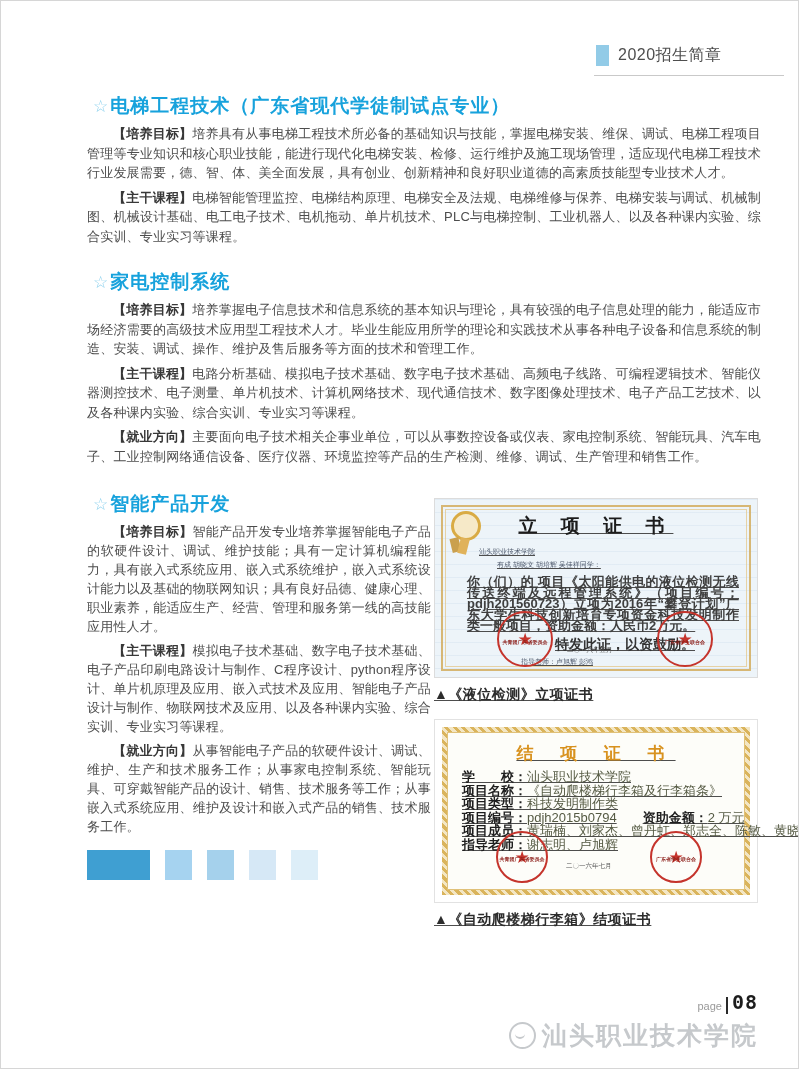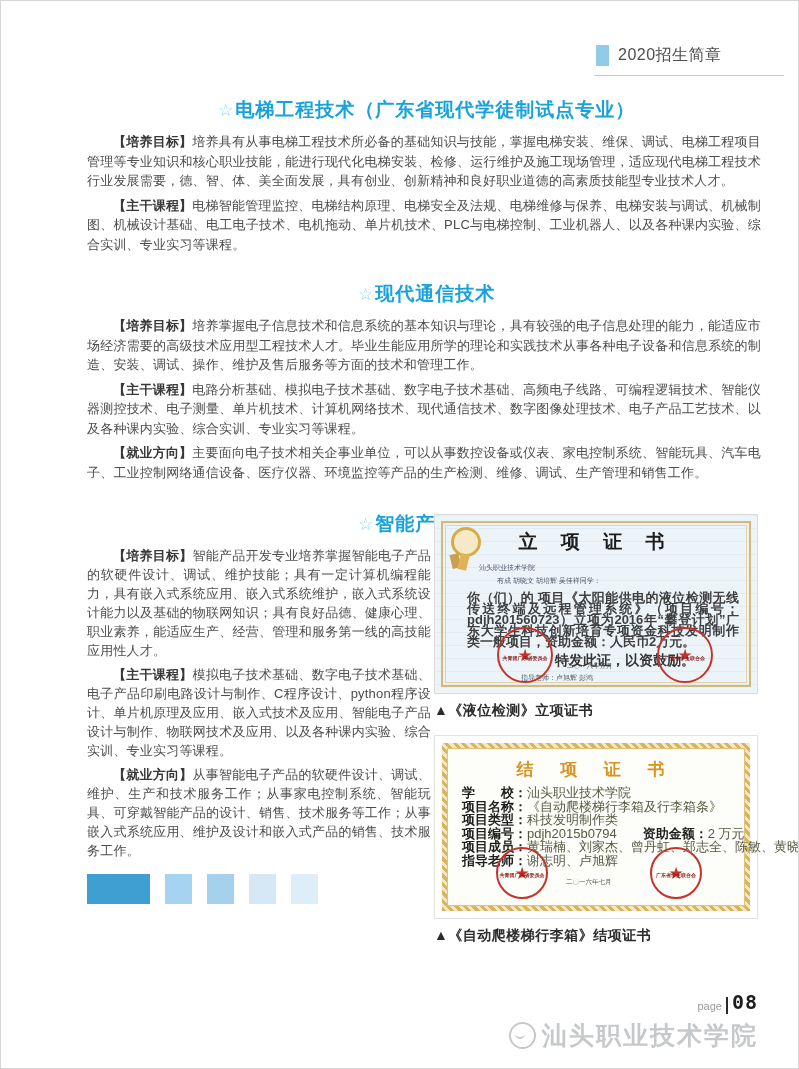--- a/index.html
+++ b/index.html
@@ -9,31 +9,31 @@
     font-family:"Liberation Sans","DejaVu Sans",sans-serif;color:#4d4d4d;
   }
   
   .header{display:flex;justify-content:flex-end;padding:44px 14px 0 16px;}
   .header-inner{display:flex;align-items:center;gap:9px;width:186px;
     border-bottom:1px solid #c9c9c9;padding:0 2px 9px 2px;}
   .header-square{width:13px;height:21px;background:#92cbe7;flex:0 0 auto;}
   .header-title{font-size:16px;color:#4e4e4e;letter-spacing:0.5px;}
   
   .section-title{margin:18px 38px 0 92px;font-size:19px;font-weight:bold;
-    color:#17a2dc;letter-spacing:1px;line-height:32px;text-align:center;}
+    color:#17a2dc;letter-spacing:1px;line-height:24px;}
   .section-title .star{color:#8fd2ee;font-weight:bold;margin-right:1px;font-size:17px;}
   
   .body-par{margin:5px 37px 0 86px;font-size:13px;line-height:19.5px;
     color:#4d4d4d;text-align:justify;text-indent:2em;letter-spacing:0.2px;}
   .par-label{color:#383838;font-weight:bold;}
   
   .section3{position:relative;margin-top:26px;}
   .s3-left{width:344px;margin-left:86px;}
   .s3-left .body-par{margin:5px 0 0 0;line-height:19px;}
-  .cert-col{position:absolute;top:6px;right:40px;width:324px;}
+  .cert-col{position:absolute;top:6px;right:40px;width:324px;text-decoration:underline;}
   
   .cert{position:relative;box-sizing:border-box;background:#fff;}
   .cert1{height:180px;background:#edf4f9;border:1px solid #dcdcdc;
     background-image:repeating-linear-gradient(to bottom,rgba(120,160,200,0.10) 0 1px,transparent 1px 13px);}
   .cert-frame1{position:absolute;inset:6px;border:2px solid #d2ab5d;opacity:.85;pointer-events:none;}
   .cert-frame1b{position:absolute;inset:10px;border:1px solid #e3c990;opacity:.8;pointer-events:none;}
   .medal{position:absolute;left:16px;top:12px;width:24px;height:24px;border-radius:50%;
     border:3px solid #d9ab44;background:#f6e9c8;}
   .medal::after{content:"";position:absolute;left:5px;top:24px;width:9px;height:16px;
     background:#e0b25a;transform:rotate(14deg);}
@@ -102,21 +102,21 @@
     <div class="header-inner">
       <span class="header-square"></span>
       <span class="header-title">2020招生简章</span>
     </div>
   </div>
 
   <h2 class="section-title"><span class="star">☆</span><span>电梯工程技术（广东省现代学徒制试点专业）</span></h2>
   <p class="body-par"><b class="par-label">【培养目标】</b><span>培养具有从事电梯工程技术所必备的基础知识与技能，掌握电梯安装、维保、调试、电梯工程项目管理等专业知识和核心职业技能，能进行现代化电梯安装、检修、运行维护及施工现场管理，适应现代电梯工程技术行业发展需要，德、智、体、美全面发展，具有创业、创新精神和良好职业道德的高素质技能型专业技术人才。</span></p>
   <p class="body-par"><b class="par-label">【主干课程】</b><span>电梯智能管理监控、电梯结构原理、电梯安全及法规、电梯维修与保养、电梯安装与调试、机械制图、机械设计基础、电工电子技术、电机拖动、单片机技术、PLC与电梯控制、工业机器人、以及各种课内实验、综合实训、专业实习等课程。</span></p>
 
-  <h2 class="section-title" style="margin-top:24px"><span class="star">☆</span><span>现代通信技术</span></h2>
+  <h2 class="section-title" style="margin-top:24px"><span class="star">☆</span><span>家电控制系统</span></h2>
   <p class="body-par"><b class="par-label">【培养目标】</b><span>培养掌握电子信息技术和信息系统的基本知识与理论，具有较强的电子信息处理的能力，能适应市场经济需要的高级技术应用型工程技术人才。毕业生能应用所学的理论和实践技术从事各种电子设备和信息系统的制造、安装、调试、操作、维护及售后服务等方面的技术和管理工作。</span></p>
   <p class="body-par"><b class="par-label">【主干课程】</b><span>电路分析基础、模拟电子技术基础、数字电子技术基础、高频电子线路、可编程逻辑技术、智能仪器测控技术、电子测量、单片机技术、计算机网络技术、现代通信技术、数字图像处理技术、电子产品工艺技术、以及各种课内实验、综合实训、专业实习等课程。</span></p>
   <p class="body-par"><b class="par-label">【就业方向】</b><span>主要面向电子技术相关企事业单位，可以从事数控设备或仪表、家电控制系统、智能玩具、汽车电子、工业控制网络通信设备、医疗仪器、环境监控等产品的生产检测、维修、调试、生产管理和销售工作。</span></p>
 
   <div class="section3">
     <h2 class="section-title" style="margin-top:0"><span class="star">☆</span><span>智能产品开发</span></h2>
 
     <div class="s3-left">
       <p class="body-par"><b class="par-label">【培养目标】</b><span>智能产品开发专业培养掌握智能电子产品的软硬件设计、调试、维护技能；具有一定计算机编程能力，具有嵌入式系统应用、嵌入式系统维护，嵌入式系统设计能力以及基础的物联网知识；具有良好品德、健康心理、职业素养，能适应生产、经营、管理和服务第一线的高技能应用性人才。</span></p>
       <p class="body-par"><b class="par-label">【主干课程】</b><span>模拟电子技术基础、数字电子技术基础、电子产品印刷电路设计与制作、C程序设计、python程序设计、单片机原理及应用、嵌入式技术及应用、智能电子产品设计与制作、物联网技术及应用、以及各种课内实验、综合实训、专业实习等课程。</span></p>

